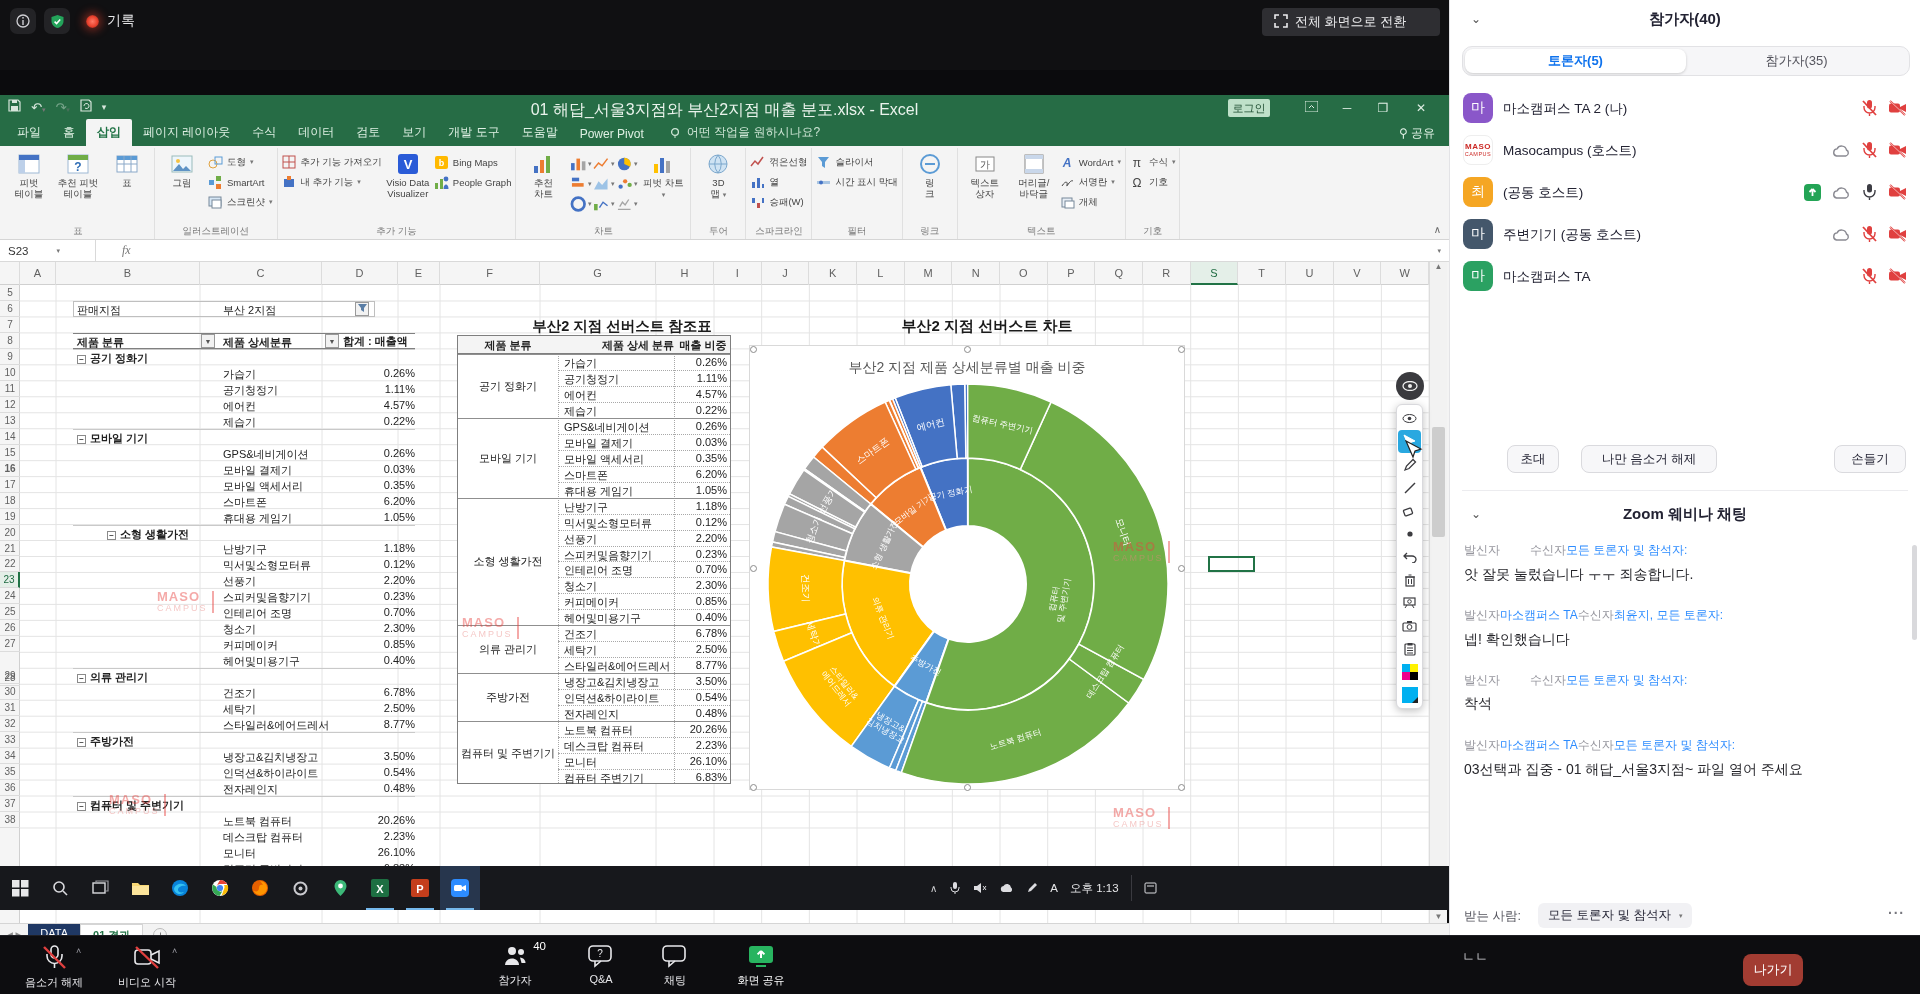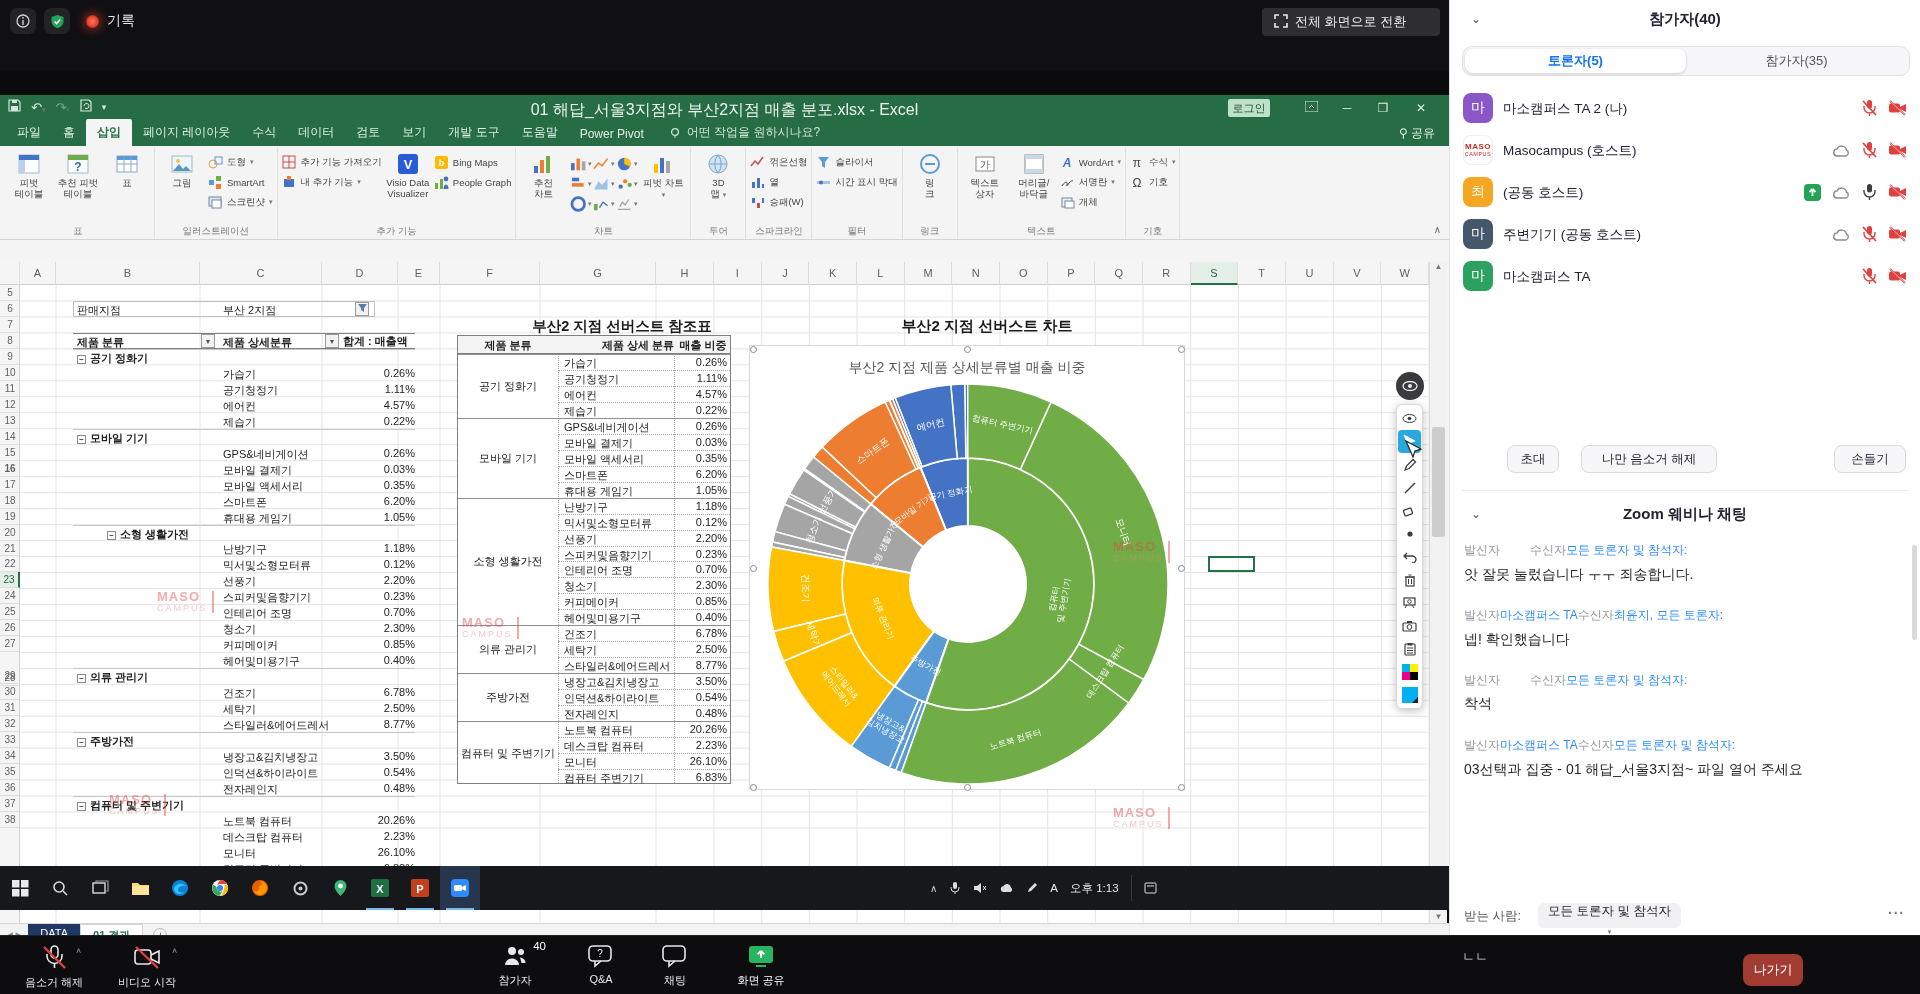--- a/index.html
+++ b/index.html
@@ -125,21 +125,21 @@
   .picons { position:absolute; right:14px; top:12px; display:flex; gap:11px; align-items:center; }
   .pbtn { position:absolute; height:28px; background:#f7f7f9; border:1px solid #dadade; border-radius:8px; font-size:12.5px; color:#232333; display:flex; align-items:center; justify-content:center; }
   #chat-title { position:absolute; left:0; right:0; top:505px; text-align:center; font-weight:bold; font-size:15px; color:#232333; }
   #chat-chev { position:absolute; left:21px; top:507px; color:#555; font-size:12px; }
   .msg-meta { position:absolute; left:14px; font-size:12px; color:#95959d; white-space:nowrap; }
   .msg-meta .who { color:#2d8cff; }
   .msg-body { position:absolute; left:14px; font-size:14px; color:#26262b; width:430px; line-height:1.55; }
   #p-scroll { position:absolute; right:3px; top:545px; width:5px; height:95px; background:#d9d9dc; border-radius:3px; }
   #compose { position:absolute; left:0; top:900px; width:471px; height:35px; }
   #compose .lbl { position:absolute; left:14px; top:8px; font-size:12.5px; color:#55555e; }
-  #compose .pill { position:absolute; left:88px; top:3px; height:25px; background:#f1f1f4; border-radius:6px; font-size:12.5px; color:#232333; display:flex; align-items:center; padding:0 10px; gap:8px;flex-direction:column; }
+  #compose .pill { position:absolute; left:88px; top:3px; height:25px; background:#f1f1f4; border-radius:6px; font-size:12.5px; color:#232333; display:flex; align-items:center; padding:8px 10px; gap:8px; }
   #compose .more { position:absolute; right:16px; top:5px; color:#77777e; font-size:14px; font-weight:bold; letter-spacing:1px; }
 </style>
 </head>
 <body>
 
 <div id="stage">
 
   <div class="abs" id="topbar">
     <div class="abs" style="left:10px;top:8px;display:flex;gap:8px;align-items:center;">
       <div class="ov-sq">
@@ -548,20 +548,29 @@
                 <svg width="15" height="15" viewBox="0 0 15 15">
                   <text x="7" y="12" font-size="12" text-anchor="middle" fill="#444">Ω</text>
                 </svg>
                 <span>기호</span>
               </div>
             </div>
           </div>
           <div class="glabel">기호</div>
         </div>
         <div id="ribbon-collapse">∧</div>
+    </div>
+    <div id="fxbar">
+      <div id="namebox">
+          <span>S23</span>
+          <span class="arrow">▾</span>
+        </div>
+      <span id="fx">fx</span>
+      <div style="flex:1;"></div>
+      <span class="arrow" style="margin-right:8px;">▾</span>
     </div>
 
     <div id="sheet">
       <div id="gridzone"><svg width="1409" height="638">
             <line x1="36" y1="0" x2="36" y2="638" stroke="#e4e4e4"></line>
             <line x1="180" y1="0" x2="180" y2="638" stroke="#e4e4e4"></line>
             <line x1="302" y1="0" x2="302" y2="638" stroke="#e4e4e4"></line>
             <line x1="378" y1="0" x2="378" y2="638" stroke="#e4e4e4"></line>
             <line x1="420" y1="0" x2="420" y2="638" stroke="#e4e4e4"></line>
             <line x1="520" y1="0" x2="520" y2="638" stroke="#e4e4e4"></line>

